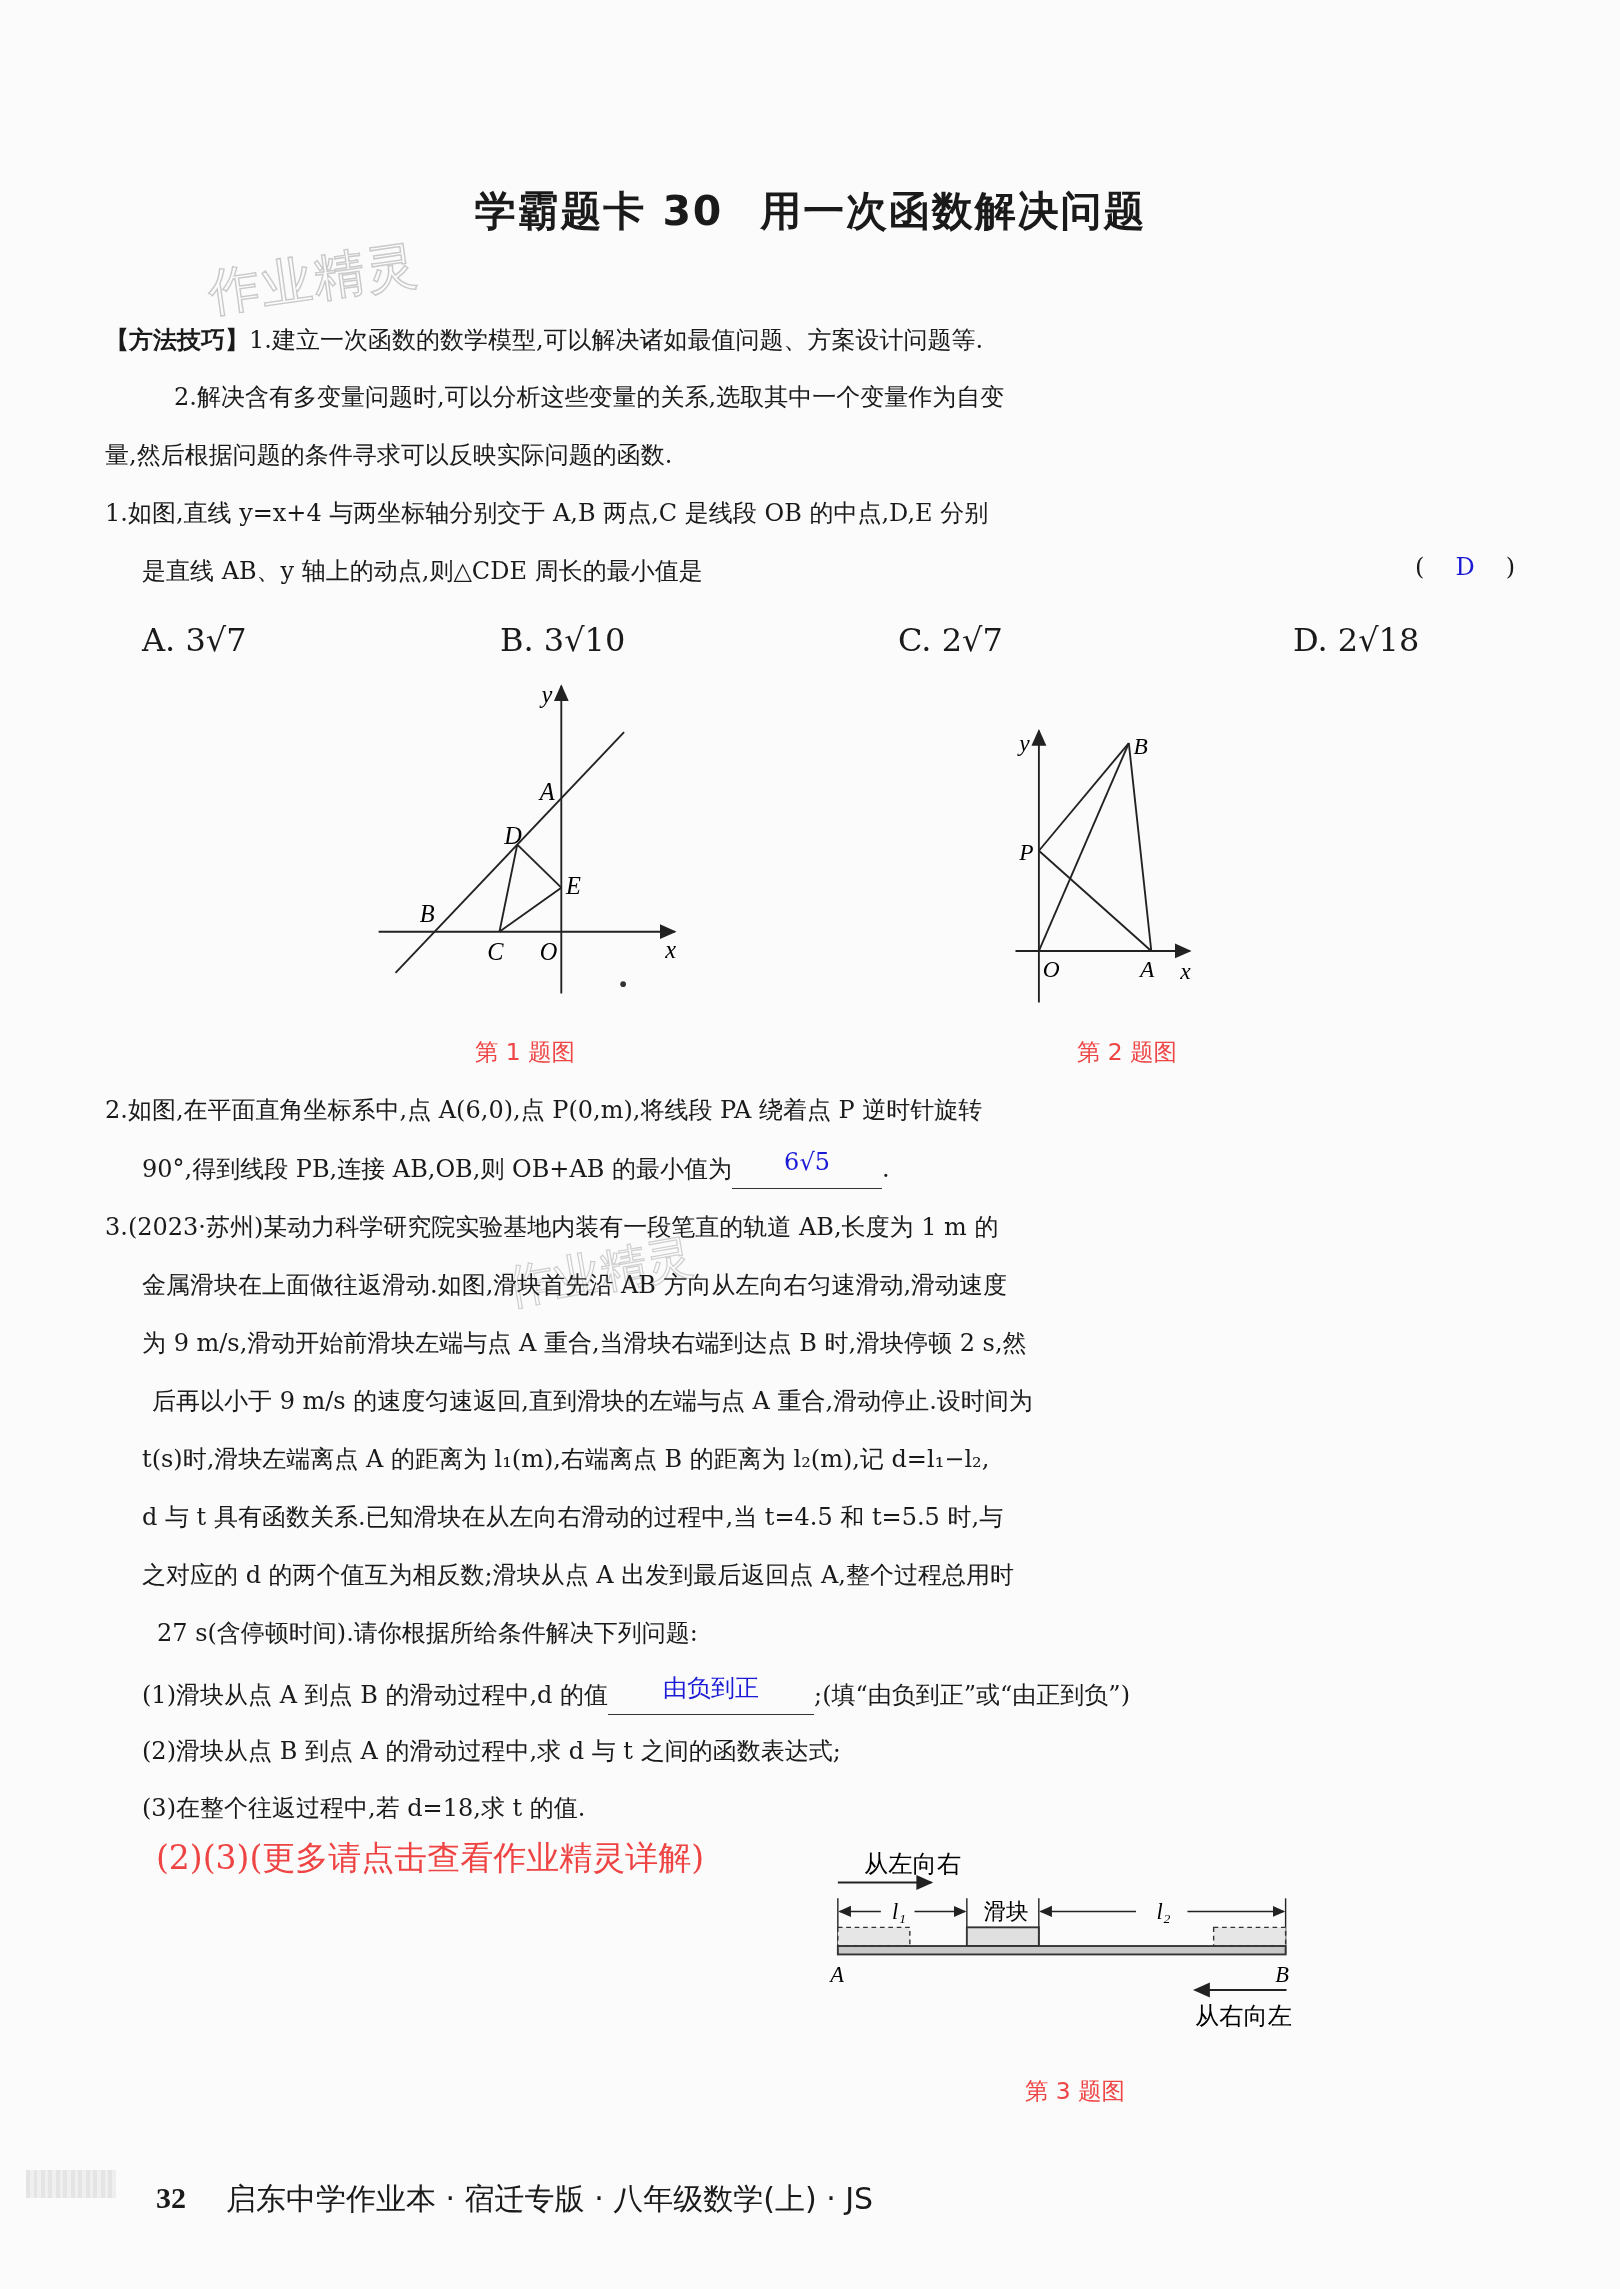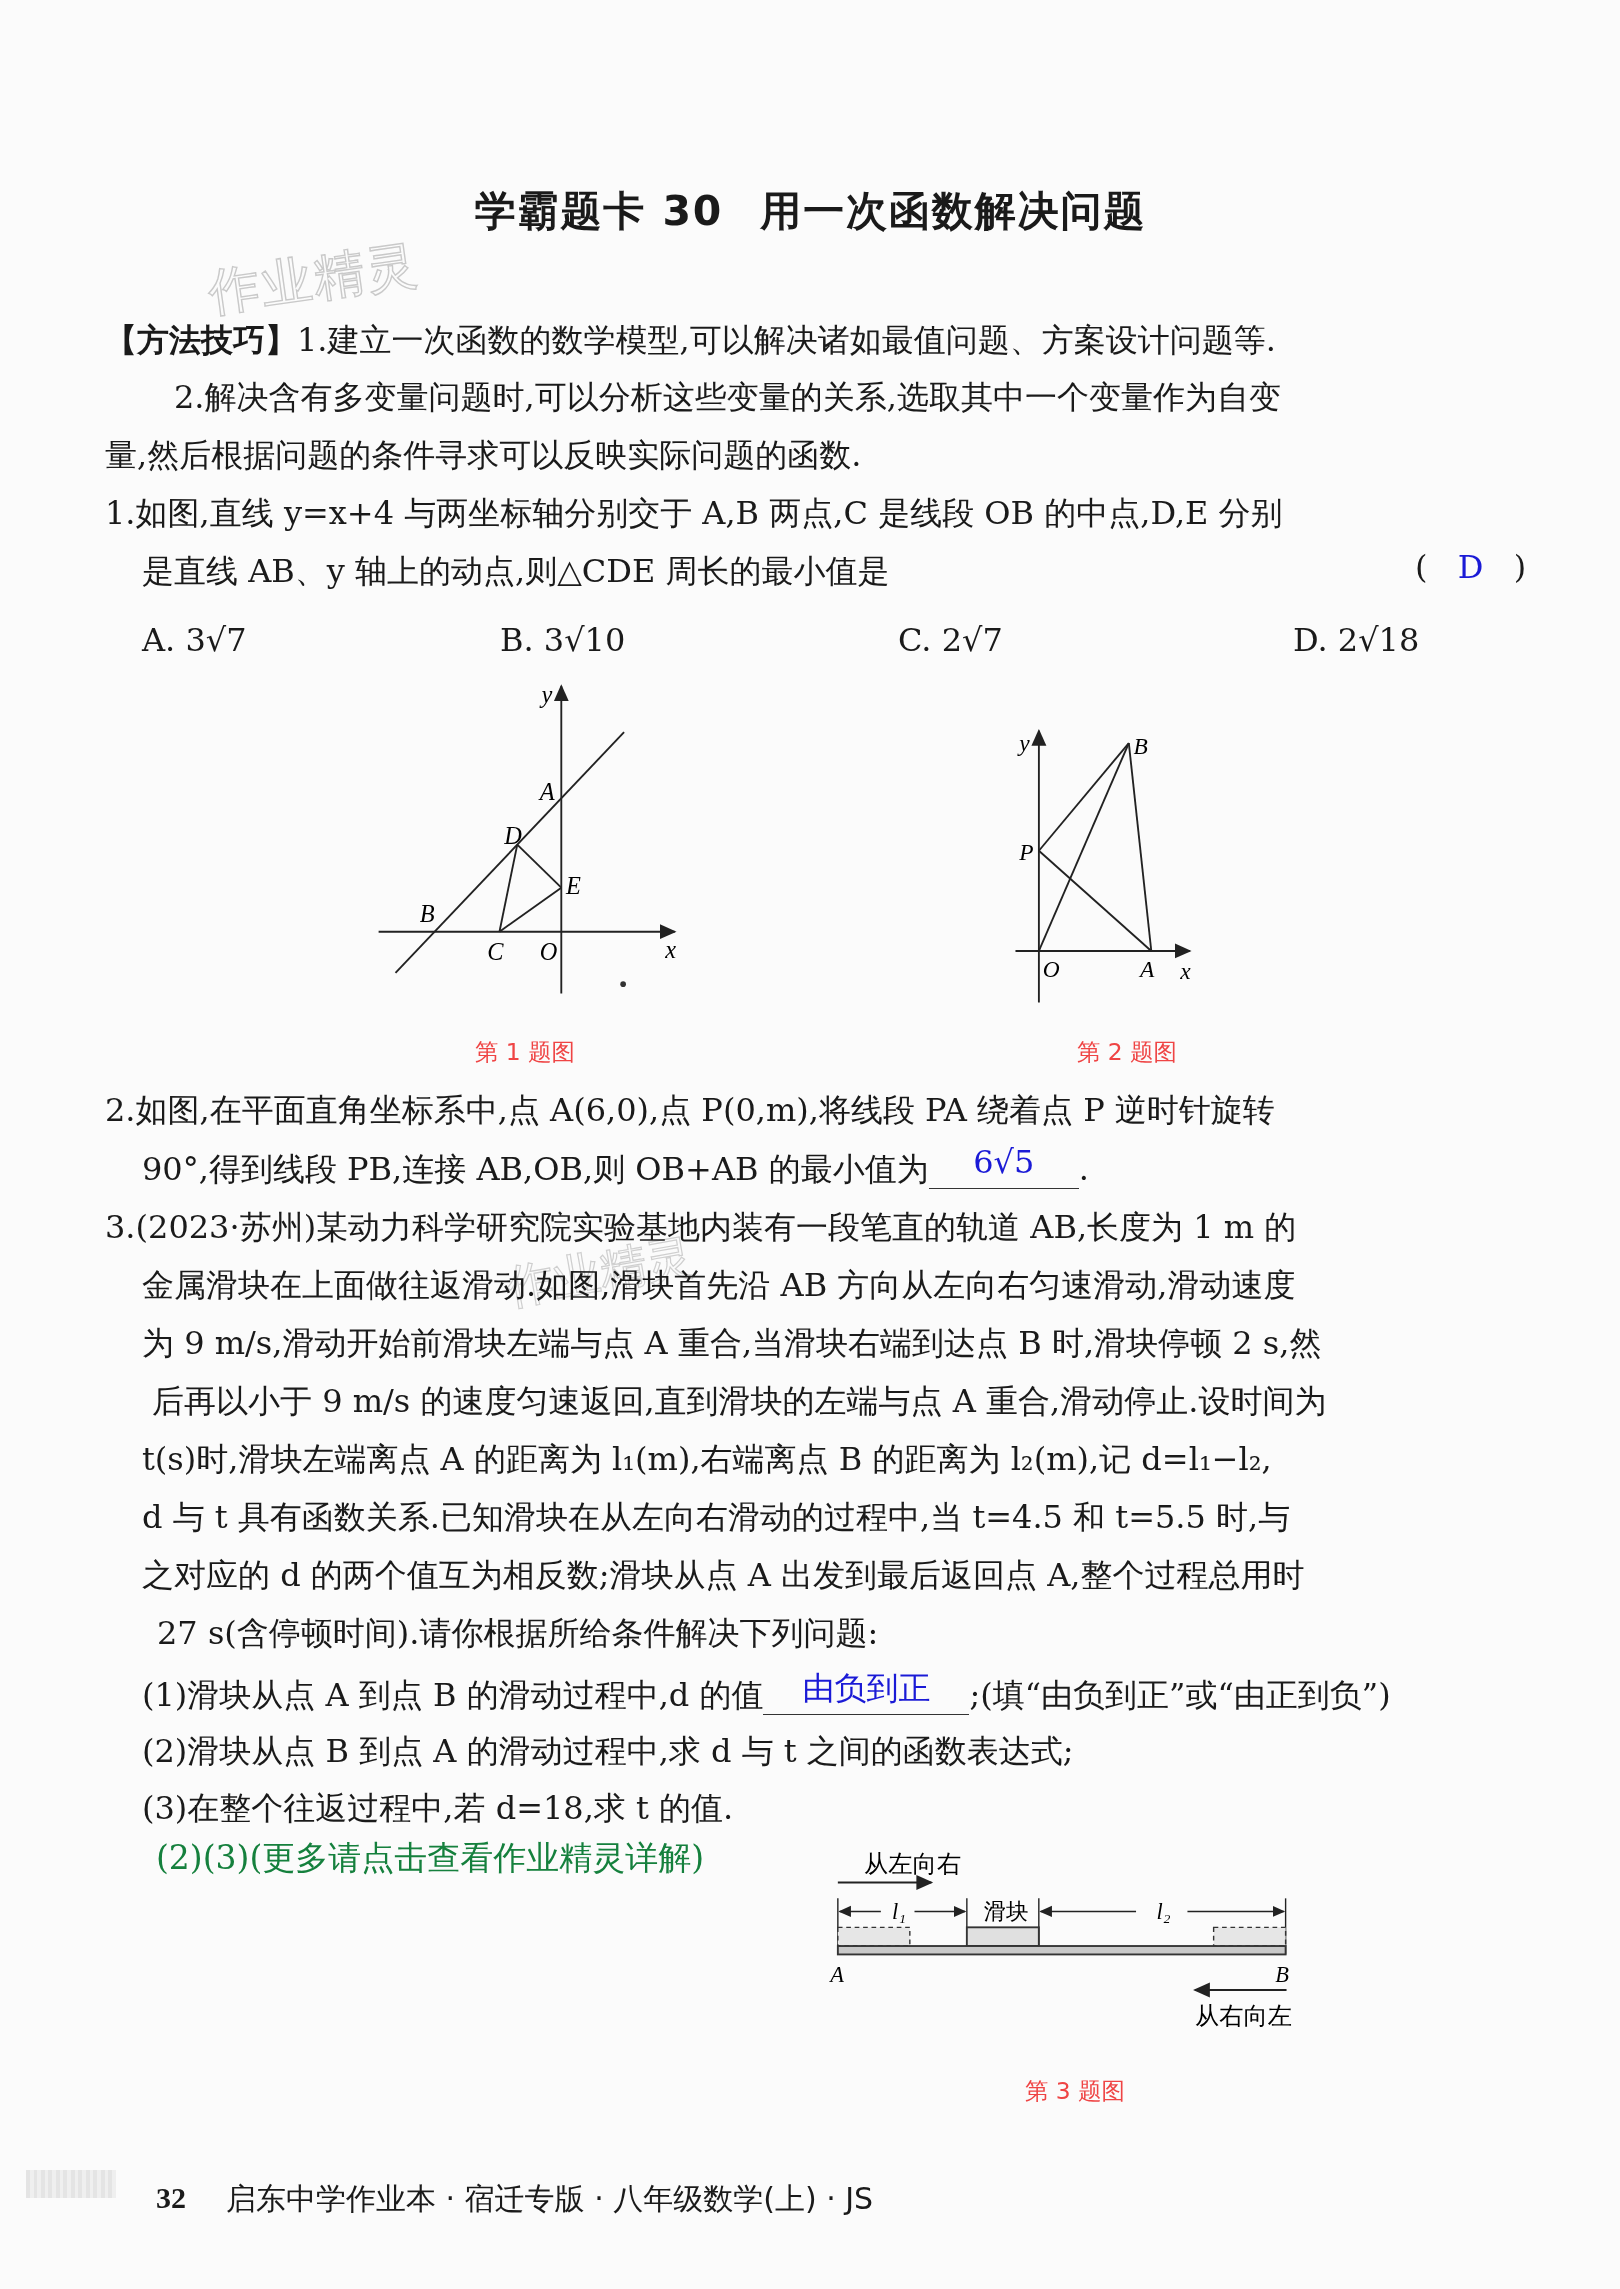--- a/index.html
+++ b/index.html
@@ -6,31 +6,31 @@
   body {
     width: 1621px; height: 2290px; background: #fbfbfb; position: relative; overflow: hidden;
     font-family: "DejaVu Serif", "Liberation Serif", serif; color: #1a1a1a;
   }
   .page { position: absolute; left: 0; top: 0; width: 1621px; height: 2290px; }
   .abs { position: absolute; white-space: nowrap; }
   .title { left: 0; width: 1621px; top: 184px; text-align: center; font-size: 41px; font-weight: bold; letter-spacing: 1.9px; font-family: "DejaVu Sans", "Liberation Sans", sans-serif; }
   .title .gap { display: inline-block; width: 37px; }
   .watermark { left: 208px; top: 245px; font-size: 51px; color: transparent; -webkit-text-stroke: 1.4px #c9c9c9; font-family: "DejaVu Sans", sans-serif; transform: rotate(-8deg); letter-spacing: 1.9px; }
   .watermark2 { left: 506px; top: 1241px; font-size: 47px; color: transparent; -webkit-text-stroke: 1.2px #cfcfcf; font-family: "DejaVu Sans", sans-serif; transform: rotate(-10deg); }
-  .line { font-size: 32px; line-height: 37px; }
+  .line { font-size: 24px; line-height: 37px; }
   .tag { font-weight: bold; font-family: "DejaVu Sans", sans-serif; }
   .blue { color: #1a1ad6; }
   .blank { display: inline-block; border-bottom: 1.9px solid #333; text-align: center; position: relative; }
   .blank span { position: relative; top: -7.5px; }
   .opts { top: 622px; font-size: 32px; }
   .caption { font-size: 23.4px; color: #ef4444; font-family: "DejaVu Sans", sans-serif; }
   .footer-page { left: 156px; top: 2181px; font-size: 30px; font-weight: bold; font-family: "Liberation Serif", serif; }
   .footer-text { left: 226px; top: 2179px; font-size: 30px; font-family: "DejaVu Sans", sans-serif; }
   .footer-mark { left: 26px; top: 2170px; width: 90px; height: 28px; background: repeating-linear-gradient(90deg,#e4e4e4 0 3.7px,#efefef 3.7px 7.5px); }
-  .hint { left: 156px; top: 1836px; font-size: 33px; color: #15803d; font-family: "DejaVu Serif", serif; }
+  .hint { left: 156px; top: 1836px; font-size: 33px; color: #ef4444; font-family: "DejaVu Serif", serif; }
   svg text { font-family: "Liberation Serif", serif; }
 </style>
 </head>
 <body>
 
 <div class="page">
 
   <div class="abs title">
     <span>学霸题卡 30</span><span class="gap"></span><span>用一次函数解决问题</span>
   </div>

